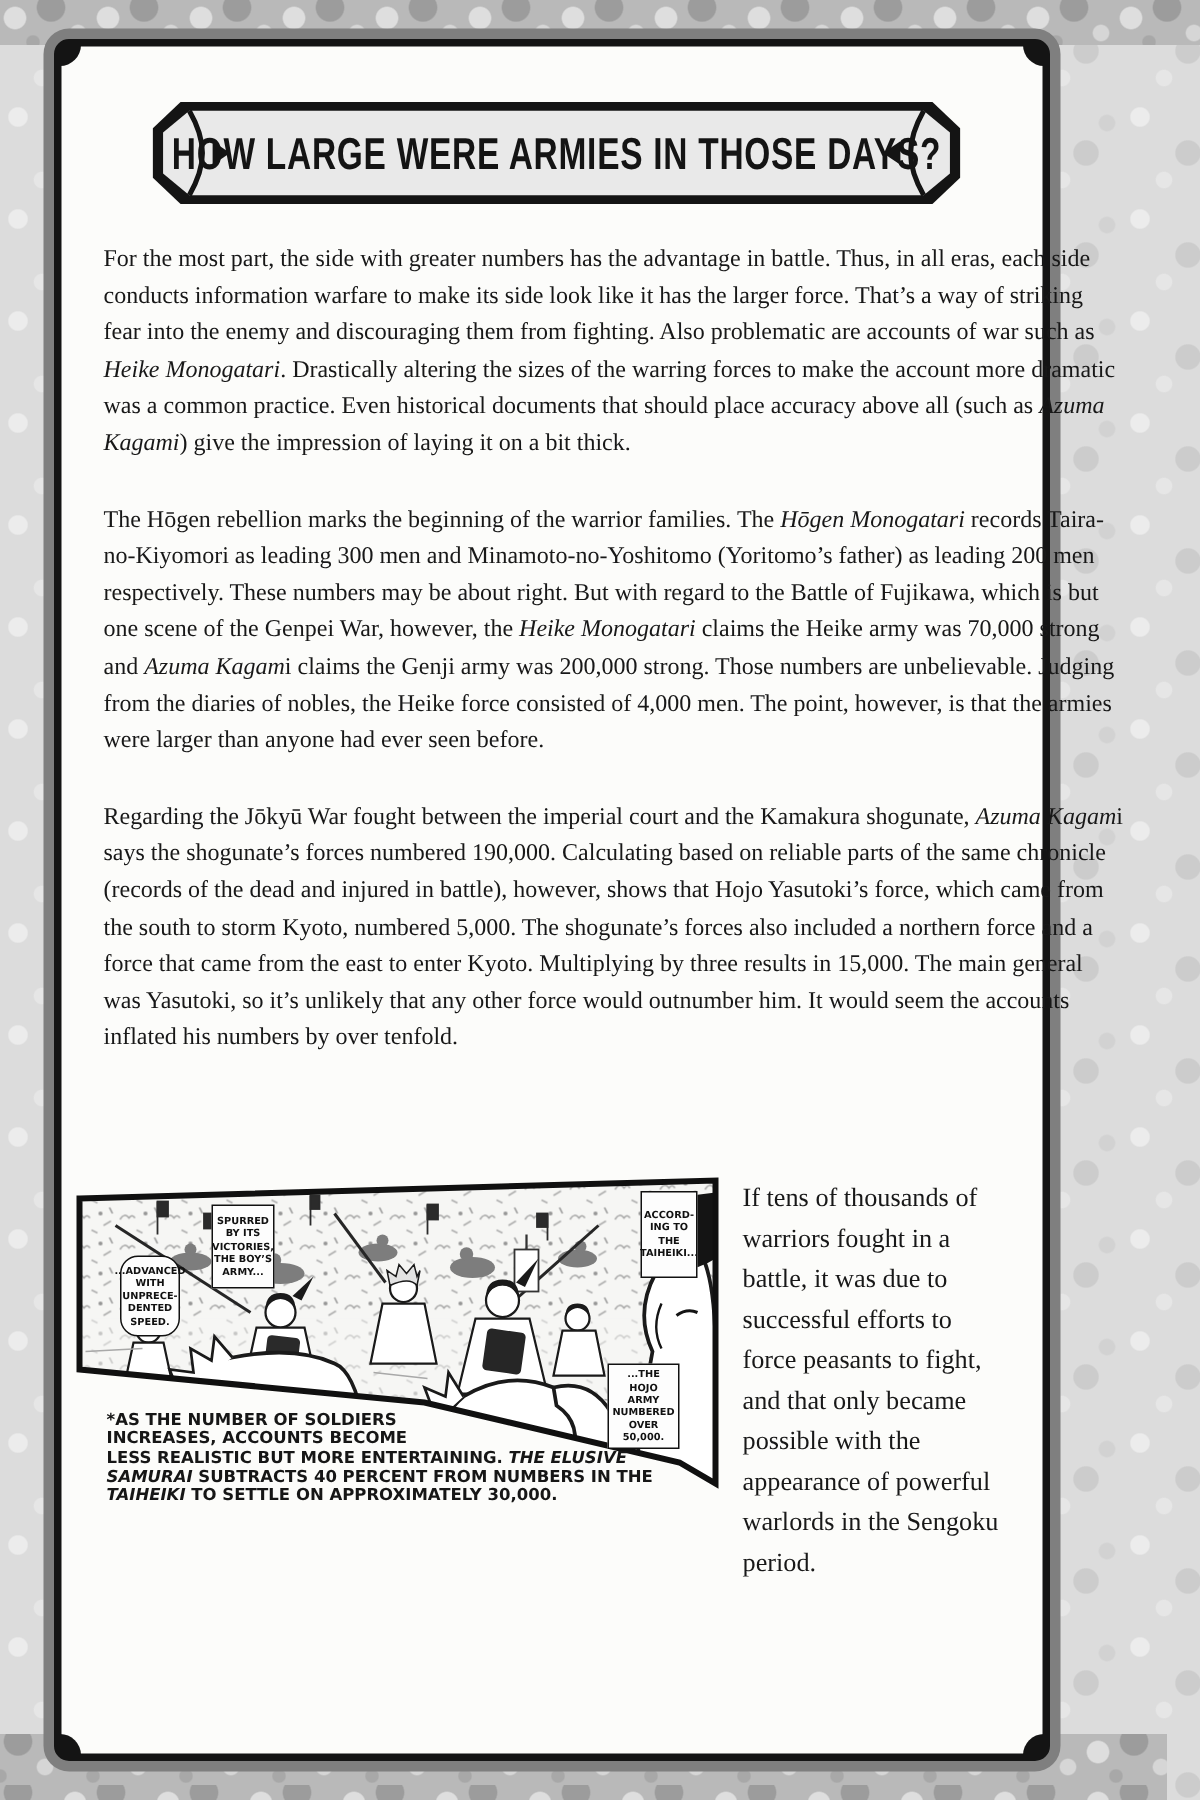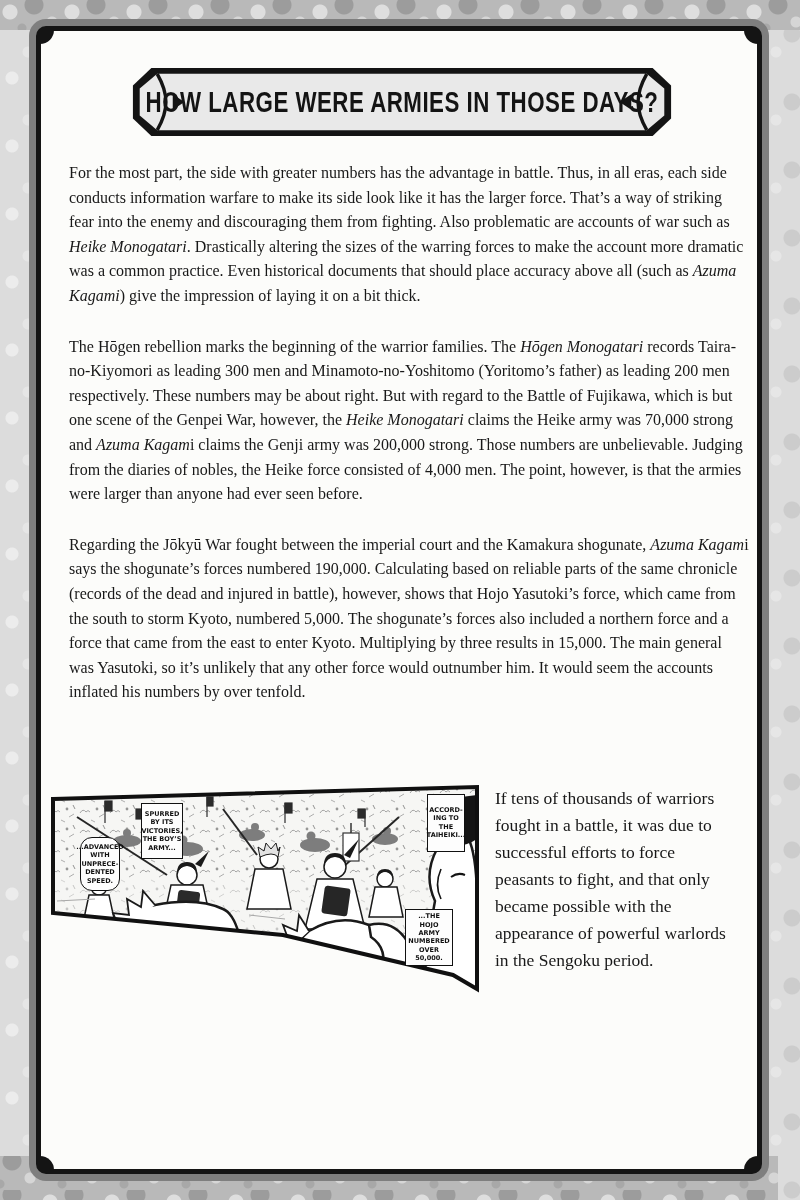--- a/index.html
+++ b/index.html
@@ -23,21 +23,21 @@
     background-image:
       radial-gradient(circle at 10px 12px, #dedede 7px, transparent 8px),
       radial-gradient(circle at 34px 5px, #9c9c9c 9px, transparent 10px),
       radial-gradient(circle at 52px 22px, #d6d6d6 5px, transparent 6px),
       radial-gradient(circle at 22px 28px, #a8a8a8 4px, transparent 5px);
     background-size:62px 34px;}
   .edge-strip.top{top:0;height:30px;}
   .edge-strip.bottom{bottom:0;height:44px;}
 
   .frame{
-    position:absolute;left:36px;top:26px;width:726px;height:1148px;
+    position:absolute;left:36px;top:26px;width:664px;height:1148px;
     box-sizing:border-box;background:var(--paper);
     border:5px solid var(--ink);border-radius:10px;
     box-shadow:0 0 0 7px var(--frame-ring);
   }
   .corner{position:absolute;width:14px;height:14px;background:var(--ink);}
   .corner.tl{top:-1px;left:-1px;border-radius:0 0 100% 0;}
   .corner.tr{top:-1px;right:-1px;border-radius:0 0 0 100%;}
   .corner.bl{bottom:-1px;left:-1px;border-radius:0 100% 0 0;}
   .corner.br{bottom:-1px;right:-1px;border-radius:100% 0 0 0;}
 
@@ -216,18 +216,19 @@
                 <line x1="202" y1="132" x2="238" y2="136"></line>
                 <line x1="356" y1="150" x2="400" y2="158"></line>
             </g>
           </g>
           <polygon points="6,16 430,4 430,206 406,192 236,152 6,130" fill="none" stroke="#101010" stroke-width="4"></polygon>
         </svg>
         <div class="nbox nbox1">SPURRED BY ITS VICTORIES, THE BOY’S ARMY...</div>
         <div class="nbox nbox2">...ADVANCED WITH UNPRECE-DENTED SPEED.</div>
         <div class="nbox nbox3">ACCORD-ING TO THE TAIHEIKI...</div>
         <div class="nbox nbox4">...THE HOJO ARMY NUMBERED OVER 50,000.</div>
+        <div class="caption">*AS THE NUMBER OF SOLDIERS INCREASES, ACCOUNTS BECOME LESS REALISTIC BUT MORE ENTERTAINING. <i>THE ELUSIVE SAMURAI</i> SUBTRACTS 40 PERCENT FROM NUMBERS IN THE <i>TAIHEIKI</i> TO SETTLE ON APPROXIMATELY 30,000.</div>
       </div>
       <div class="note">If tens of thousands of warriors fought in a battle, it was due to successful efforts to force peasants to fight, and that only became possible with the appearance of powerful warlords in the Sengoku period.</div>
     </div>
 
   </div>
 </div>
 
 </body></html>

